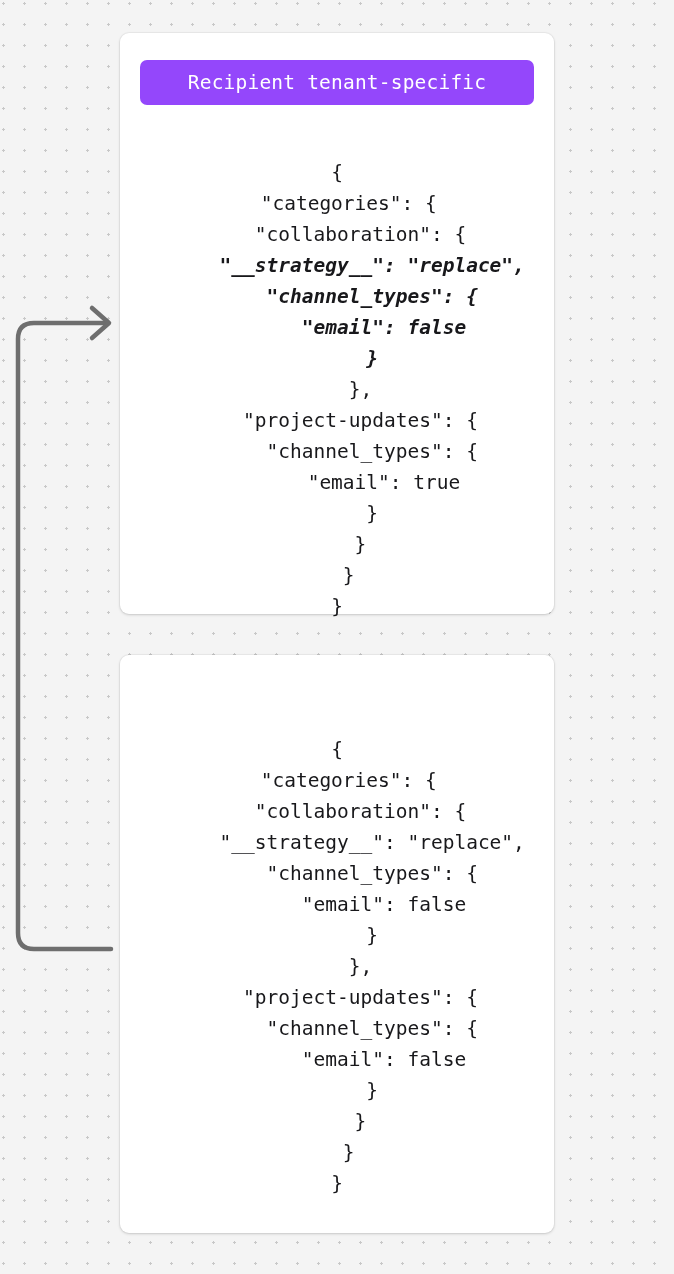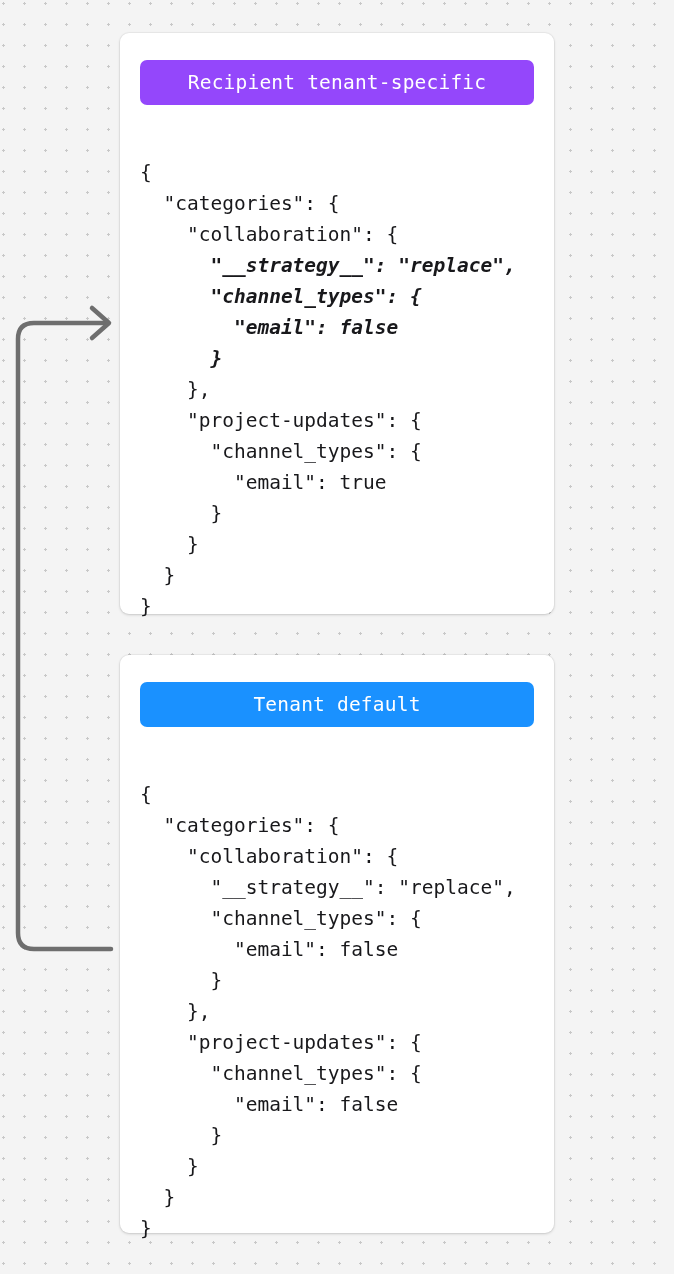--- a/index.html
+++ b/index.html
@@ -36,20 +36,21 @@
   
   .card {
     position: absolute;
     left: 120px;
     width: 434px;
     box-sizing: border-box;
     background: #ffffff;
     border-radius: 9px;
     box-shadow: 0 1px 3px rgba(0,0,0,0.16), 0 0 0 1px rgba(0,0,0,0.035);
     padding: 27px 20px 24px 20px;
+    text-align: center;
   }
   #card-recipient { top: 33px; height: 581px; }
   #card-tenant    { top: 655px; height: 578px; }
 
   .card-header {
     height: 45px;
     border-radius: 7px;
     display: flex;
     align-items: center;
     justify-content: center;
@@ -86,18 +87,17 @@
     <path d="M 92 28 L 109 43 L 92 58" stroke="#6e6e6e" stroke-width="4.5" fill="none" stroke-linecap="round" stroke-linejoin="round"></path>
   </svg>
 
   <div class="card" id="card-recipient">
     <div class="card-header purple">Recipient tenant-specific</div>
     <pre class="code-block"><code>
 <span class="code-line">{</span><span class="code-line">  "categories": {</span><span class="code-line">    "collaboration": {</span><span class="code-line emph">      "__strategy__": "replace",</span><span class="code-line emph">      "channel_types": {</span><span class="code-line emph">        "email": false</span><span class="code-line emph">      }</span><span class="code-line">    },</span><span class="code-line">    "project-updates": {</span><span class="code-line">      "channel_types": {</span><span class="code-line">        "email": true</span><span class="code-line">      }</span><span class="code-line">    }</span><span class="code-line">  }</span><span class="code-line">}</span></code></pre>
   </div>
 
   <div class="card" id="card-tenant">
-    <div class="card-header blue">Tenant default</div>
     <pre class="code-block"><code>
 <span class="code-line">{</span><span class="code-line">  "categories": {</span><span class="code-line">    "collaboration": {</span><span class="code-line">      "__strategy__": "replace",</span><span class="code-line">      "channel_types": {</span><span class="code-line">        "email": false</span><span class="code-line">      }</span><span class="code-line">    },</span><span class="code-line">    "project-updates": {</span><span class="code-line">      "channel_types": {</span><span class="code-line">        "email": false</span><span class="code-line">      }</span><span class="code-line">    }</span><span class="code-line">  }</span><span class="code-line">}</span></code></pre>
   </div>
 
 </div>
 
 </body></html>

